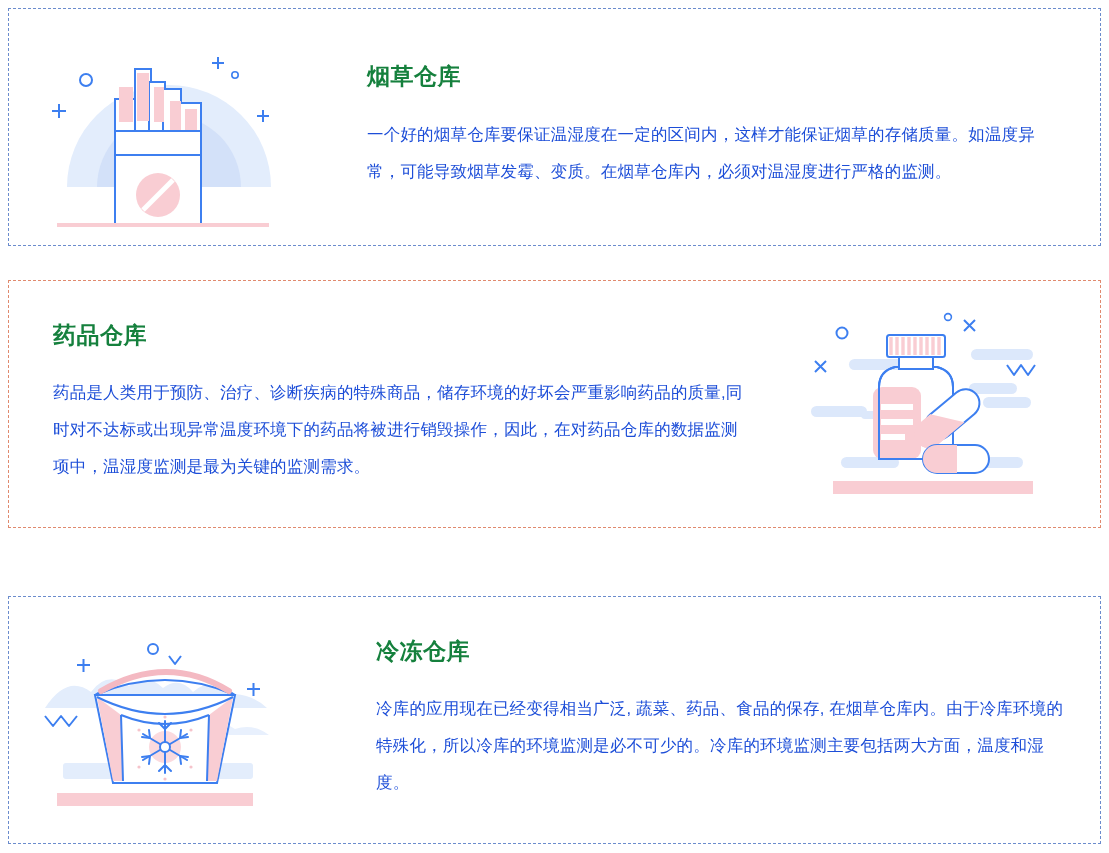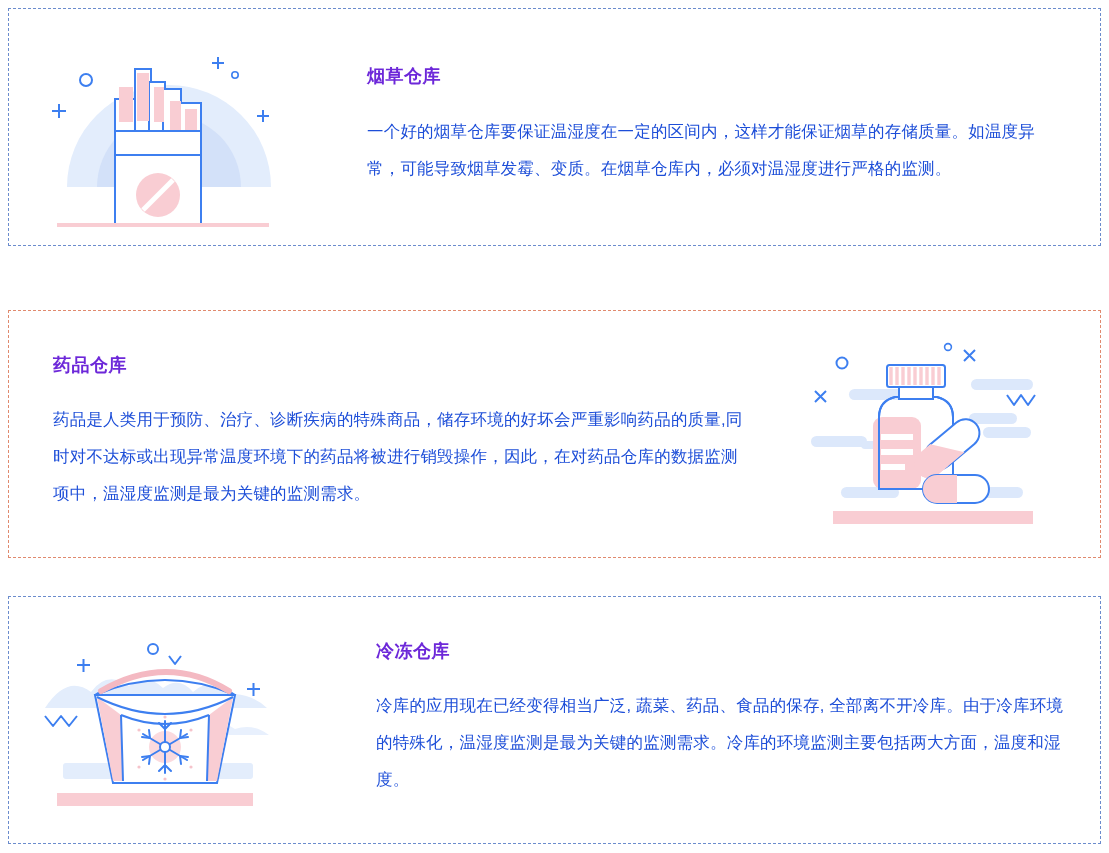--- a/index.html
+++ b/index.html
@@ -22,43 +22,43 @@
   .card {
     position: absolute;
     left: 8px;
     width: 1093px;
     box-sizing: border-box;
     background: #ffffff;
     display: flex;
     align-items: center;
   }
   .card-1 { top: 8px;   height: 238px; border: 1.4px dashed #6b8ccd; }
-  .card-2 { top: 310px; height: 248px; border: 1.4px dashed #e08a6e; }
+  .card-2 { top: 280px; height: 248px; border: 1.4px dashed #e08a6e; }
   .card-3 { top: 596px; height: 248px; border: 1.4px dashed #6b8ccd; gap: 9px; }
 
   .art {
     flex: 0 0 auto;
     width: 300px;
     display: flex;
     align-items: center;
     justify-content: center;
   }
   .art.art-left { margin-left: 10px; }
   .art.art-right { margin-right: 14px; }
 
   .copy {
     flex: 1 1 auto;
   }
   .copy-left  { padding-left: 48px; padding-right: 20px; }
   .copy-right { padding-left: 44px; padding-right: 20px; }
 
   .card-title {
-    font-size: 18px;
+    font-size: 23px;
     font-weight: bold;
-    color: #6d28d9;
+    color: #15803d;
     letter-spacing: 0.5px;
     margin: 0 0 26px 0;
     line-height: 1.1;
   }
   .card-body {
     font-size: 16.5px;
     color: #1d4ed8;
     line-height: 37px;
     margin: 0;
     letter-spacing: 0.2px;
@@ -218,17 +218,17 @@
         <path d="M38 42 h13 M44.5 36 v13" stroke="#3d7ff0" stroke-width="2"></path>
         <circle cx="114" cy="26" r="5" fill="none" stroke="#3d7ff0" stroke-width="2"></circle>
         <path d="M130 33 l6 8 6 -8" fill="none" stroke="#3d7ff0" stroke-width="2" stroke-linejoin="round"></path>
         <path d="M208 66 h13 M214.5 60 v13" stroke="#3d7ff0" stroke-width="2"></path>
         <path d="M6 93 l8 10 8 -10 8 10 8 -10" fill="none" stroke="#3d7ff0" stroke-width="2" stroke-linejoin="round"></path>
       </svg>
     </div>
 
     <div class="copy copy-left">
       <h2 class="card-title">冷冻仓库</h2>
-      <p class="card-body">冷库的应用现在已经变得相当广泛, 蔬菜、药品、食品的保存, 全部离不开冷库。由于冷库环境的特殊化，温湿度监测是最为关键的监测需求。冷库的环境监测主要包括两大方面，温度和湿度。</p>
+      <p class="card-body">冷库的应用现在已经变得相当广泛, 蔬菜、药品、食品的保存, 在烟草仓库内。由于冷库环境的特殊化，所以冷库的环境监测是必不可少的。冷库的环境监测主要包括两大方面，温度和湿度。</p>
     </div>
   </section>
 
 </div>
 
 </body></html>

